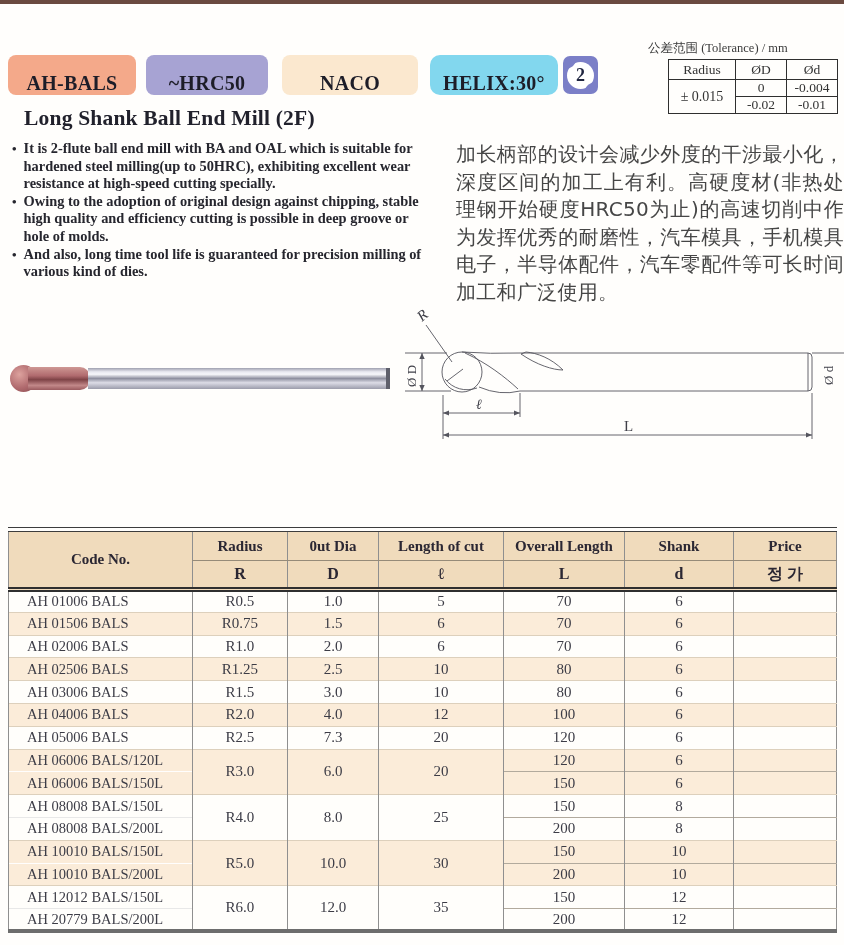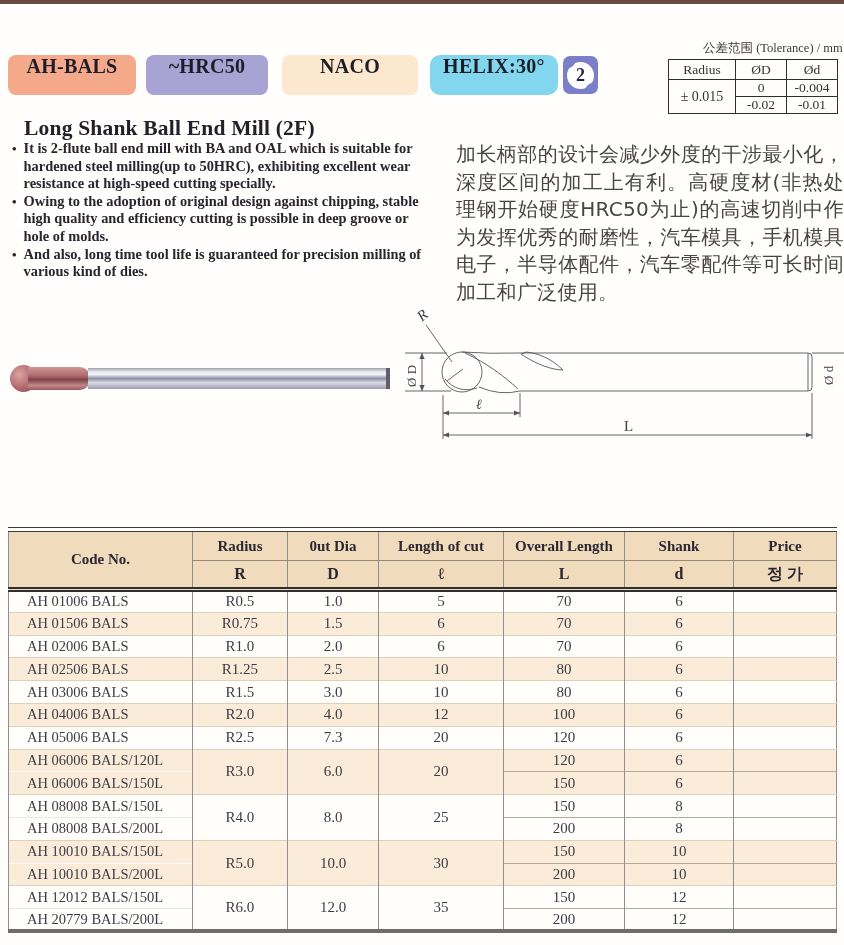--- a/index.html
+++ b/index.html
@@ -2,49 +2,49 @@
 <html><head>
 <meta charset="utf-8">
 <style>
   html,body{margin:0;padding:0;background:#ffffff;}
   .page{position:relative;width:844px;height:945px;background:#fffefc;overflow:hidden;
         font-family:"Liberation Serif", serif;color:#2b2b33;}
   .top-accent{position:absolute;top:0;left:0;width:844px;height:4px;background:#6b4a40;}
 
   
   .badge{position:absolute;top:55px;height:40px;border-radius:8px;display:flex;
-         align-items:flex-start;justify-content:center;font-weight:bold;font-size:20px;
+         align-items:flex-end;justify-content:center;font-weight:bold;font-size:20px;
          color:#1d1d28;letter-spacing:.3px;}
   .badge-1{left:8px;width:128px;background:#f4a98a;}
   .badge-2{left:146px;width:122px;background:#a7a3d3;}
   .badge-3{left:282px;width:136px;background:#fbe8cf;}
   .badge-4{left:430px;width:128px;background:#82d7ee;border-radius:10px;}
   .flute-icon{position:absolute;left:563px;top:56px;width:35px;height:38px;border-radius:7px;
               background:#7b7fc7;display:flex;align-items:center;justify-content:center;}
   .flute-circle{position:relative;width:27px;height:27px;border-radius:50%;background:#ffffff;
                 display:flex;align-items:center;justify-content:center;}
   .flute-circle .notch{position:absolute;width:11px;height:9px;background:#7b7fc7;}
   .notch-a{top:-2px;left:-2px;border-radius:0 0 100% 0;}
   .notch-b{bottom:-2px;right:-2px;border-radius:100% 0 0 0;}
   .flute-num{font-weight:bold;font-size:18px;color:#1f2540;line-height:1;}
 
   
-  .tol-caption{position:absolute;left:703px;top:40px;font-size:12.5px;color:#3a3a3a;
+  .tol-caption{position:absolute;left:648px;top:40px;font-size:12.5px;color:#3a3a3a;
                font-family:"Liberation Serif", serif;}
   .tol-table{position:absolute;left:668px;top:59px;border-collapse:collapse;
              font-size:13.5px;color:#333;}
   .tol-table th,.tol-table td{border:1px solid #2f2f2f;text-align:center;padding:0;
              font-weight:normal;background:#fffefc;}
   .tol-table th{width:66px;height:19px;font-size:13.5px;}
   .tol-table th.n{width:50px;}
   .tol-table td{height:16px;}
   .tol-radius{font-size:14px;}
 
   
-  .prod-title{position:absolute;left:24px;top:116px;font-size:21.5px;font-weight:bold;
+  .prod-title{position:absolute;left:24px;top:106px;font-size:21.5px;font-weight:bold;
               color:#21212c;letter-spacing:.2px;}
   .bullets{position:absolute;left:8px;top:140px;width:428px;}
   .bullet{display:flex;gap:7px;font-size:14.4px;font-weight:bold;line-height:17.6px;
           color:#26262e;}
   .bullet .dot{flex:0 0 auto;font-size:13px;padding-left:4px;}
 
   
   .desc-cn{position:absolute;left:456px;top:141px;width:388px;font-size:20px;line-height:27.5px;
            color:#464646;text-align:justify;font-family:"DejaVu Sans", sans-serif;letter-spacing:.3px;}
 

